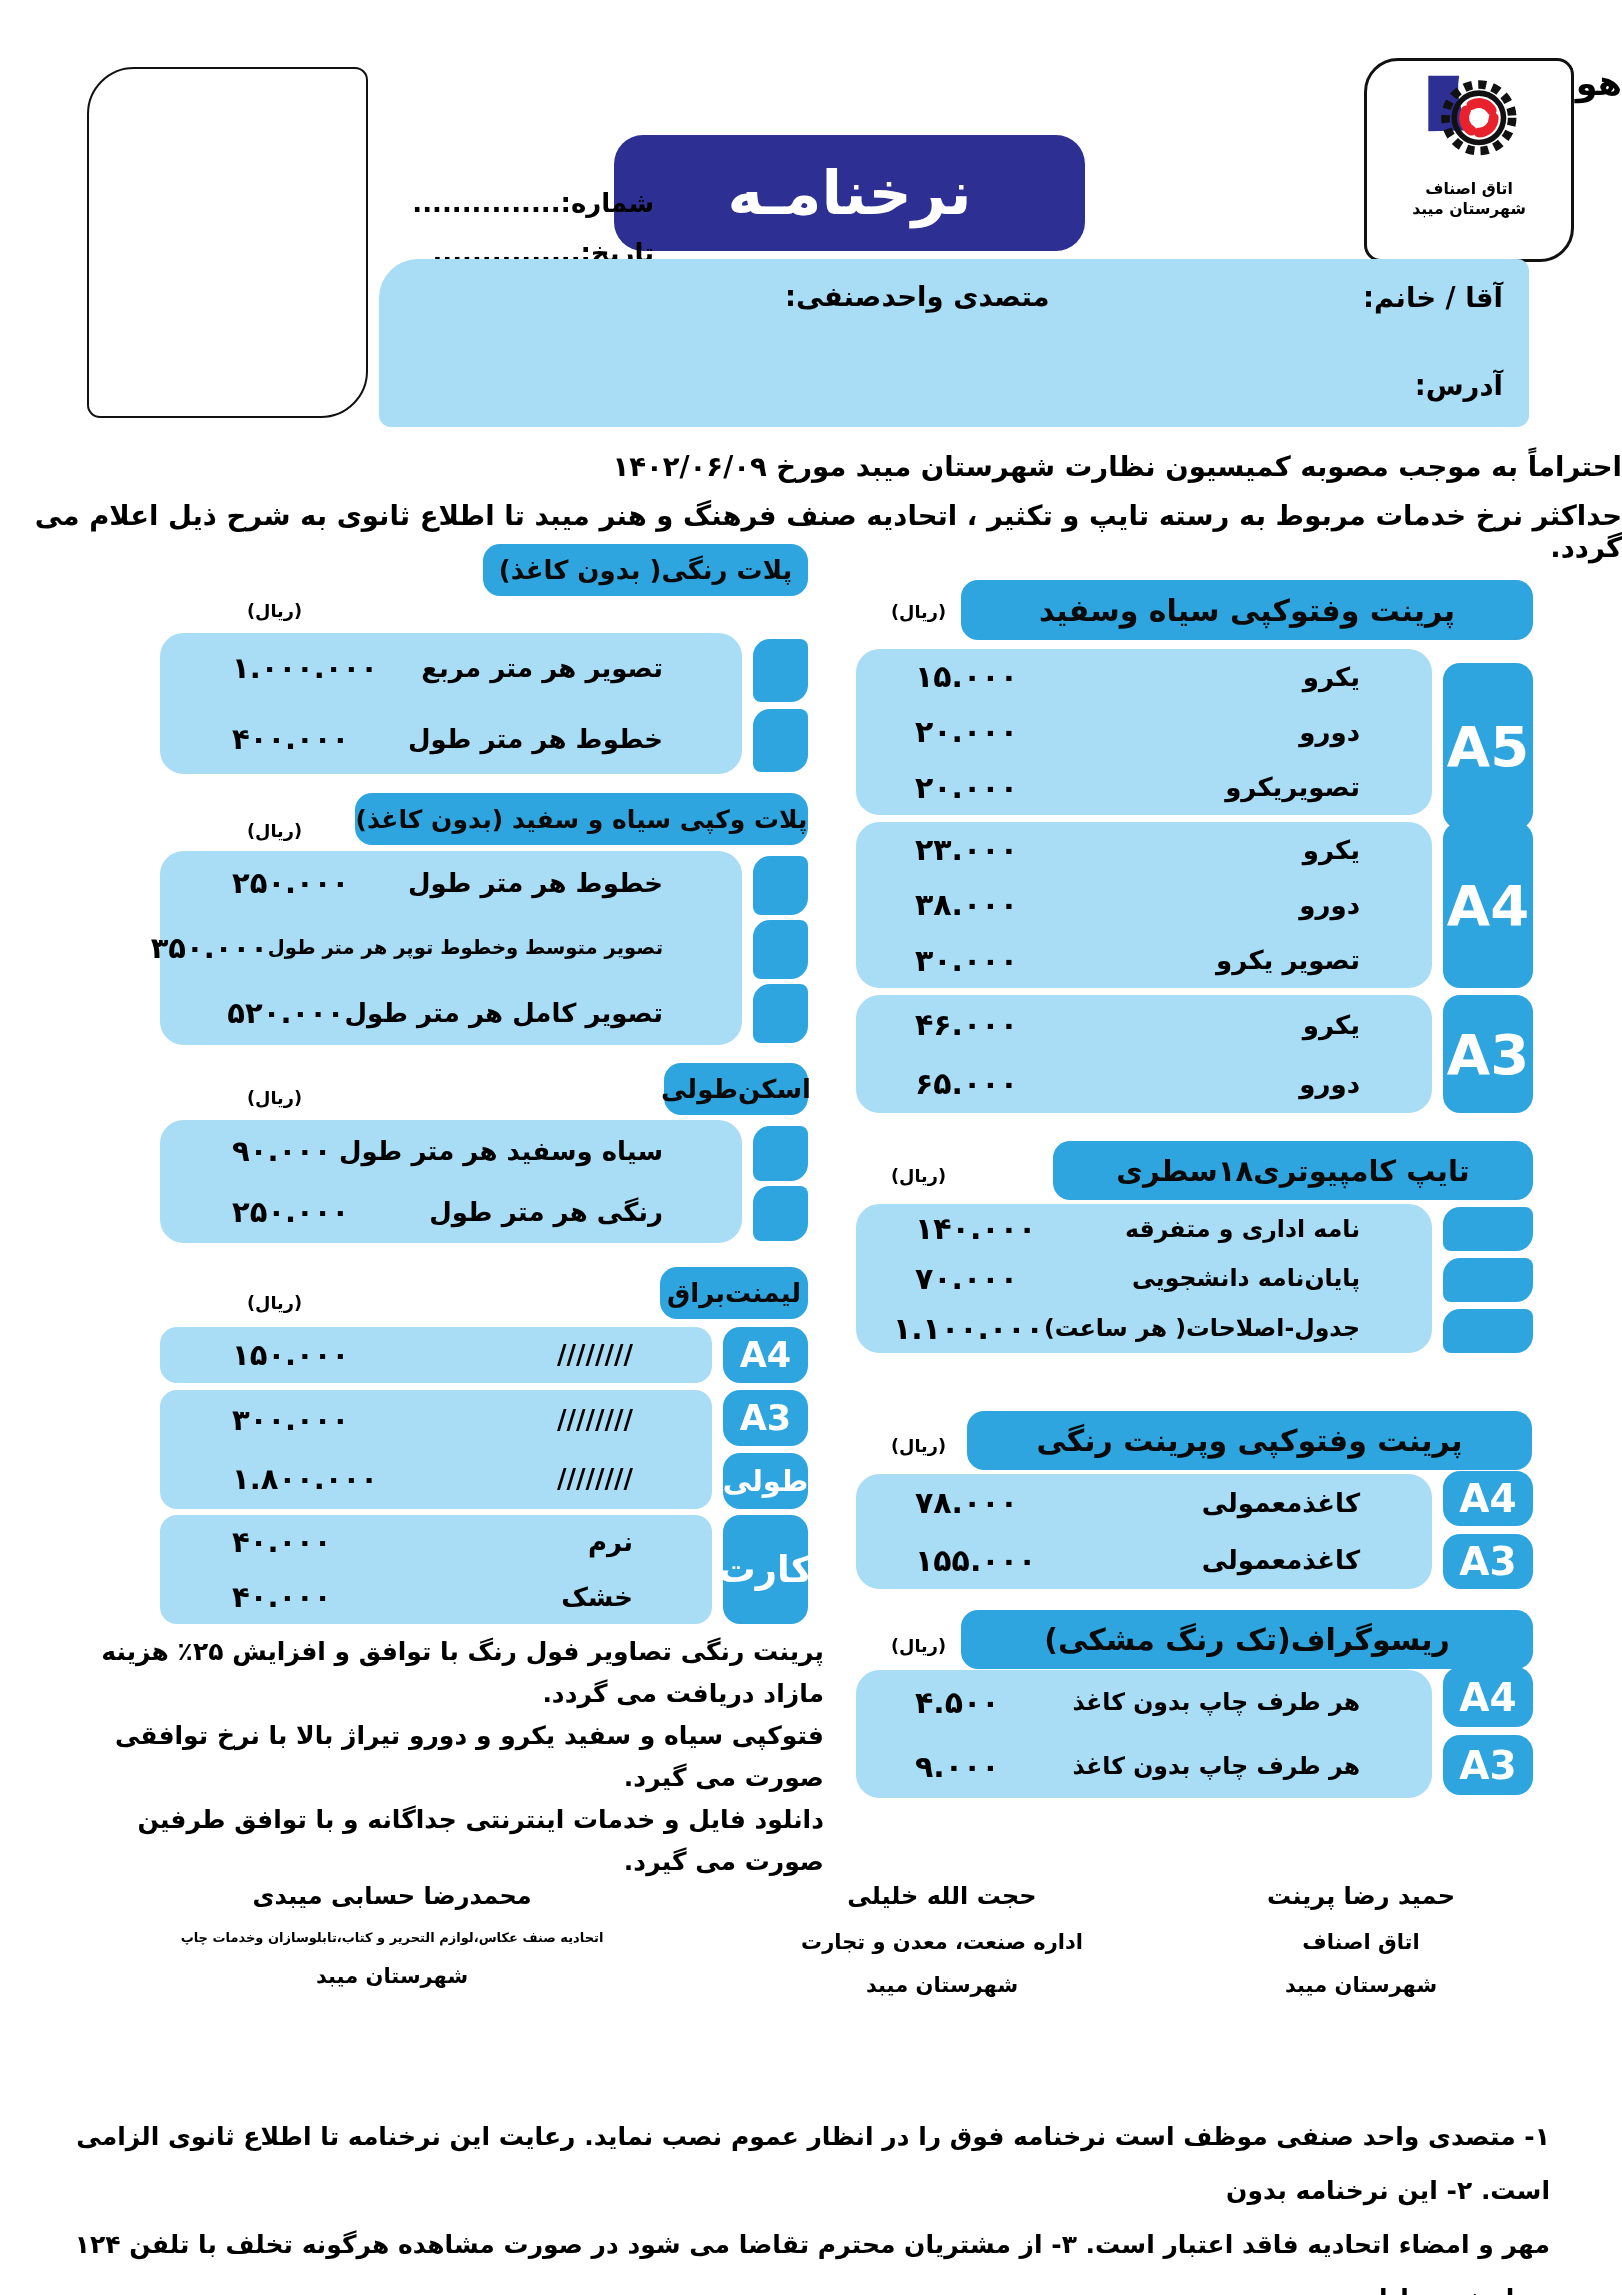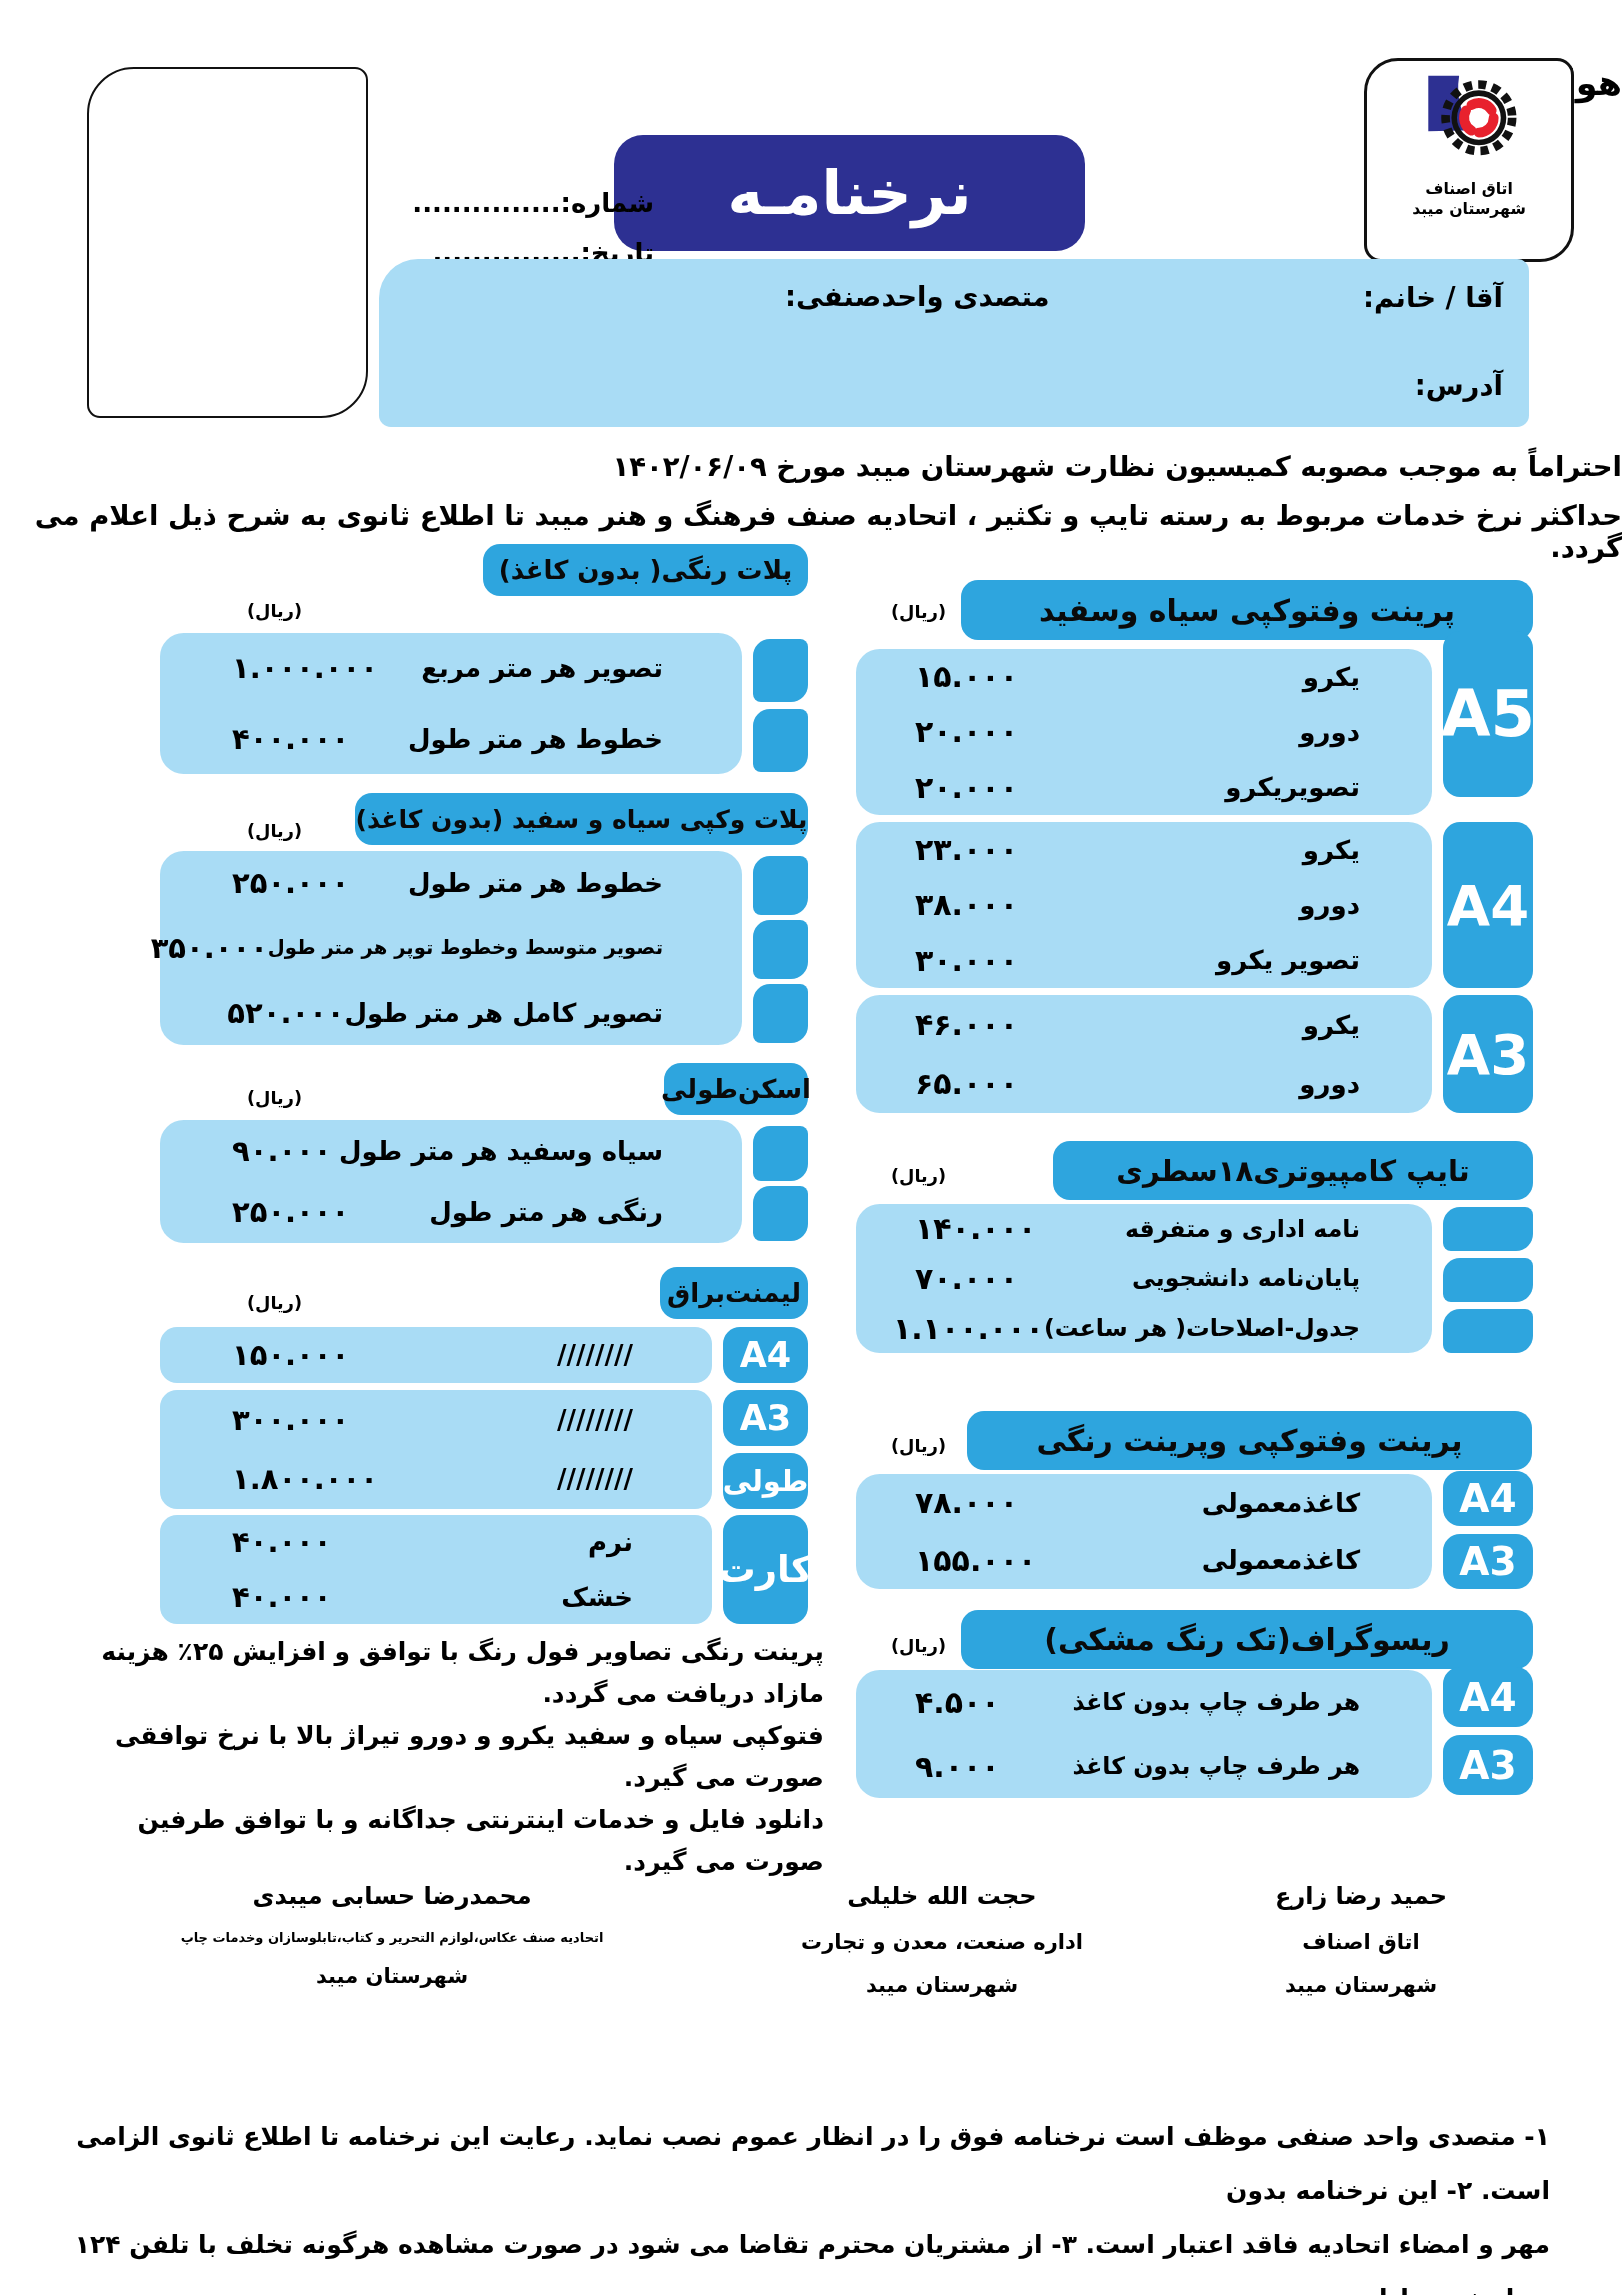--- a/index.html
+++ b/index.html
@@ -82,21 +82,21 @@
     </div>
     <div class="row">
       <span class="lbl">دورو</span>
       <span class="prc">۲۰.۰۰۰</span>
     </div>
     <div class="row">
       <span class="lbl">تصویریکرو</span>
       <span class="prc">۲۰.۰۰۰</span>
     </div>
   </div>
-  <div class="abs badge" style="left:1444px;top:631px;width:90px;height:166px;font-size:64px;text-align:right;">A5</div>
+  <div class="abs badge" style="left:1444px;top:663px;width:90px;height:166px;font-size:56px;text-align:right;">A5</div>
 
   <div class="abs lbox" style="left:857px;top:822px;width:576px;height:166px;">
     <div class="row">
       <span class="lbl">یکرو</span>
       <span class="prc">۲۳.۰۰۰</span>
     </div>
     <div class="row">
       <span class="lbl">دورو</span>
       <span class="prc">۳۸.۰۰۰</span>
     </div>
@@ -262,21 +262,21 @@
   <div class="abs badge" style="left:724px;top:1515px;width:85px;height:109px;font-size:37px;">کارت</div>
 
   <div class="abs center bold" style="left:92px;top:1631px;width:733px;font-size:25px;line-height:42px;">
     <div>پرینت رنگی تصاویر فول رنگ با توافق و افزایش ۲۵٪ هزینه مازاد دریافت می گردد.</div>
     <div>فتوکپی سیاه و سفید یکرو و دورو تیراژ بالا با نرخ توافقی صورت می گیرد.</div>
     <div>دانلود فایل و خدمات اینترنتی جداگانه و با توافق طرفین صورت می گیرد.</div>
   </div>
 
   <div class="abs" style="left:79px;top:1882px;width:1466px;display:flex;justify-content:space-between;">
     <div class="sig-col" style="width:366px;">
-      <div class="sig-name">حمید رضا زارع</div>
+      <div class="sig-name">حمید رضا پرینت</div>
       <div class="sig-org">اتاق اصناف</div>
       <div class="sig-city">شهرستان میبد</div>
     </div>
     <div class="sig-col" style="width:458px;">
       <div class="sig-name">حجت الله خلیلی</div>
       <div class="sig-org">اداره صنعت، معدن و تجارت</div>
       <div class="sig-city">شهرستان میبد</div>
     </div>
     <div class="sig-col" style="width:628px;">
       <div class="sig-name">محمدرضا حسابی میبدی</div>

